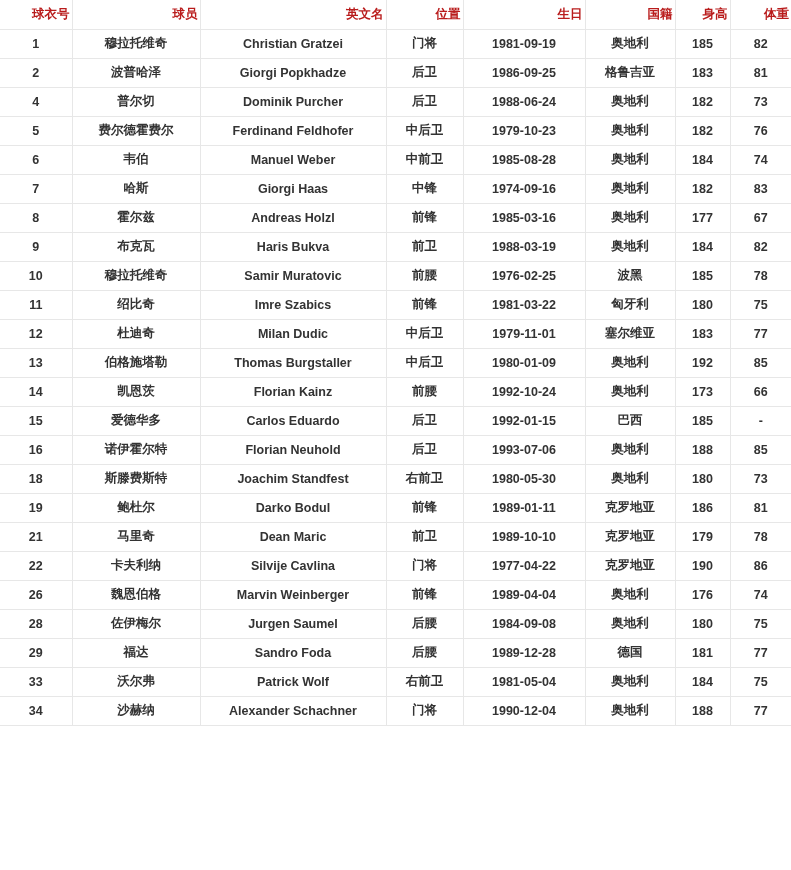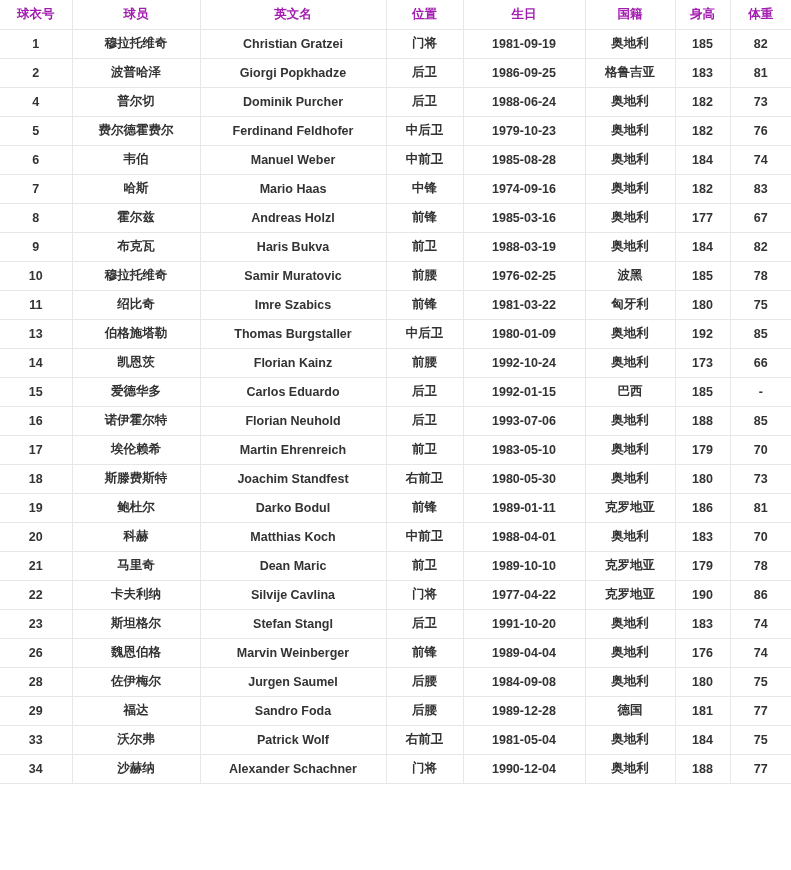--- a/index.html
+++ b/index.html
@@ -31,21 +31,22 @@
     border-bottom: 1px solid #e7e7e7;
     border-right: 1px solid #e7e7e7;
     white-space: nowrap;
     overflow: hidden;
   }
   table.roster th:last-child,
   table.roster td:last-child {
     border-right: none;
   }
   table.roster thead th {
-    color: #a21caf;
+    color: #b91c1c;
+    text-align: right;
   }
 </style>
 </head>
 <body>
 
 <table class="roster">
   <colgroup>
       <col style="width: 72px;">
       <col style="width: 128px;">
       <col style="width: 186px;">
@@ -114,21 +115,21 @@
         <td>Manuel Weber</td>
         <td>中前卫</td>
         <td>1985-08-28</td>
         <td>奥地利</td>
         <td>184</td>
         <td>74</td>
       </tr>
       <tr>
         <td>7</td>
         <td>哈斯</td>
-        <td>Mario Haas</td>
+        <td>Giorgi Haas</td>
         <td>中锋</td>
         <td>1974-09-16</td>
         <td>奥地利</td>
         <td>182</td>
         <td>83</td>
       </tr>
       <tr>
         <td>8</td>
         <td>霍尔兹</td>
         <td>Andreas Holzl</td>
@@ -162,20 +163,30 @@
         <td>11</td>
         <td>绍比奇</td>
         <td>Imre Szabics</td>
         <td>前锋</td>
         <td>1981-03-22</td>
         <td>匈牙利</td>
         <td>180</td>
         <td>75</td>
       </tr>
       <tr>
+        <td>12</td>
+        <td>杜迪奇</td>
+        <td>Milan Dudic</td>
+        <td>中后卫</td>
+        <td>1979-11-01</td>
+        <td>塞尔维亚</td>
+        <td>183</td>
+        <td>77</td>
+      </tr>
+      <tr>
         <td>13</td>
         <td>伯格施塔勒</td>
         <td>Thomas Burgstaller</td>
         <td>中后卫</td>
         <td>1980-01-09</td>
         <td>奥地利</td>
         <td>192</td>
         <td>85</td>
       </tr>
       <tr>
@@ -202,90 +213,60 @@
         <td>16</td>
         <td>诺伊霍尔特</td>
         <td>Florian Neuhold</td>
         <td>后卫</td>
         <td>1993-07-06</td>
         <td>奥地利</td>
         <td>188</td>
         <td>85</td>
       </tr>
       <tr>
-        <td>17</td>
-        <td>埃伦赖希</td>
-        <td>Martin Ehrenreich</td>
-        <td>前卫</td>
-        <td>1983-05-10</td>
-        <td>奥地利</td>
-        <td>179</td>
-        <td>70</td>
-      </tr>
-      <tr>
         <td>18</td>
         <td>斯滕费斯特</td>
         <td>Joachim Standfest</td>
         <td>右前卫</td>
         <td>1980-05-30</td>
         <td>奥地利</td>
         <td>180</td>
         <td>73</td>
       </tr>
       <tr>
         <td>19</td>
         <td>鲍杜尔</td>
         <td>Darko Bodul</td>
         <td>前锋</td>
         <td>1989-01-11</td>
         <td>克罗地亚</td>
         <td>186</td>
         <td>81</td>
       </tr>
       <tr>
-        <td>20</td>
-        <td>科赫</td>
-        <td>Matthias Koch</td>
-        <td>中前卫</td>
-        <td>1988-04-01</td>
-        <td>奥地利</td>
-        <td>183</td>
-        <td>70</td>
-      </tr>
-      <tr>
         <td>21</td>
         <td>马里奇</td>
         <td>Dean Maric</td>
         <td>前卫</td>
         <td>1989-10-10</td>
         <td>克罗地亚</td>
         <td>179</td>
         <td>78</td>
       </tr>
       <tr>
         <td>22</td>
         <td>卡夫利纳</td>
         <td>Silvije Cavlina</td>
         <td>门将</td>
         <td>1977-04-22</td>
         <td>克罗地亚</td>
         <td>190</td>
         <td>86</td>
       </tr>
       <tr>
-        <td>23</td>
-        <td>斯坦格尔</td>
-        <td>Stefan Stangl</td>
-        <td>后卫</td>
-        <td>1991-10-20</td>
-        <td>奥地利</td>
-        <td>183</td>
-        <td>74</td>
-      </tr>
-      <tr>
         <td>26</td>
         <td>魏恩伯格</td>
         <td>Marvin Weinberger</td>
         <td>前锋</td>
         <td>1989-04-04</td>
         <td>奥地利</td>
         <td>176</td>
         <td>74</td>
       </tr>
       <tr>

